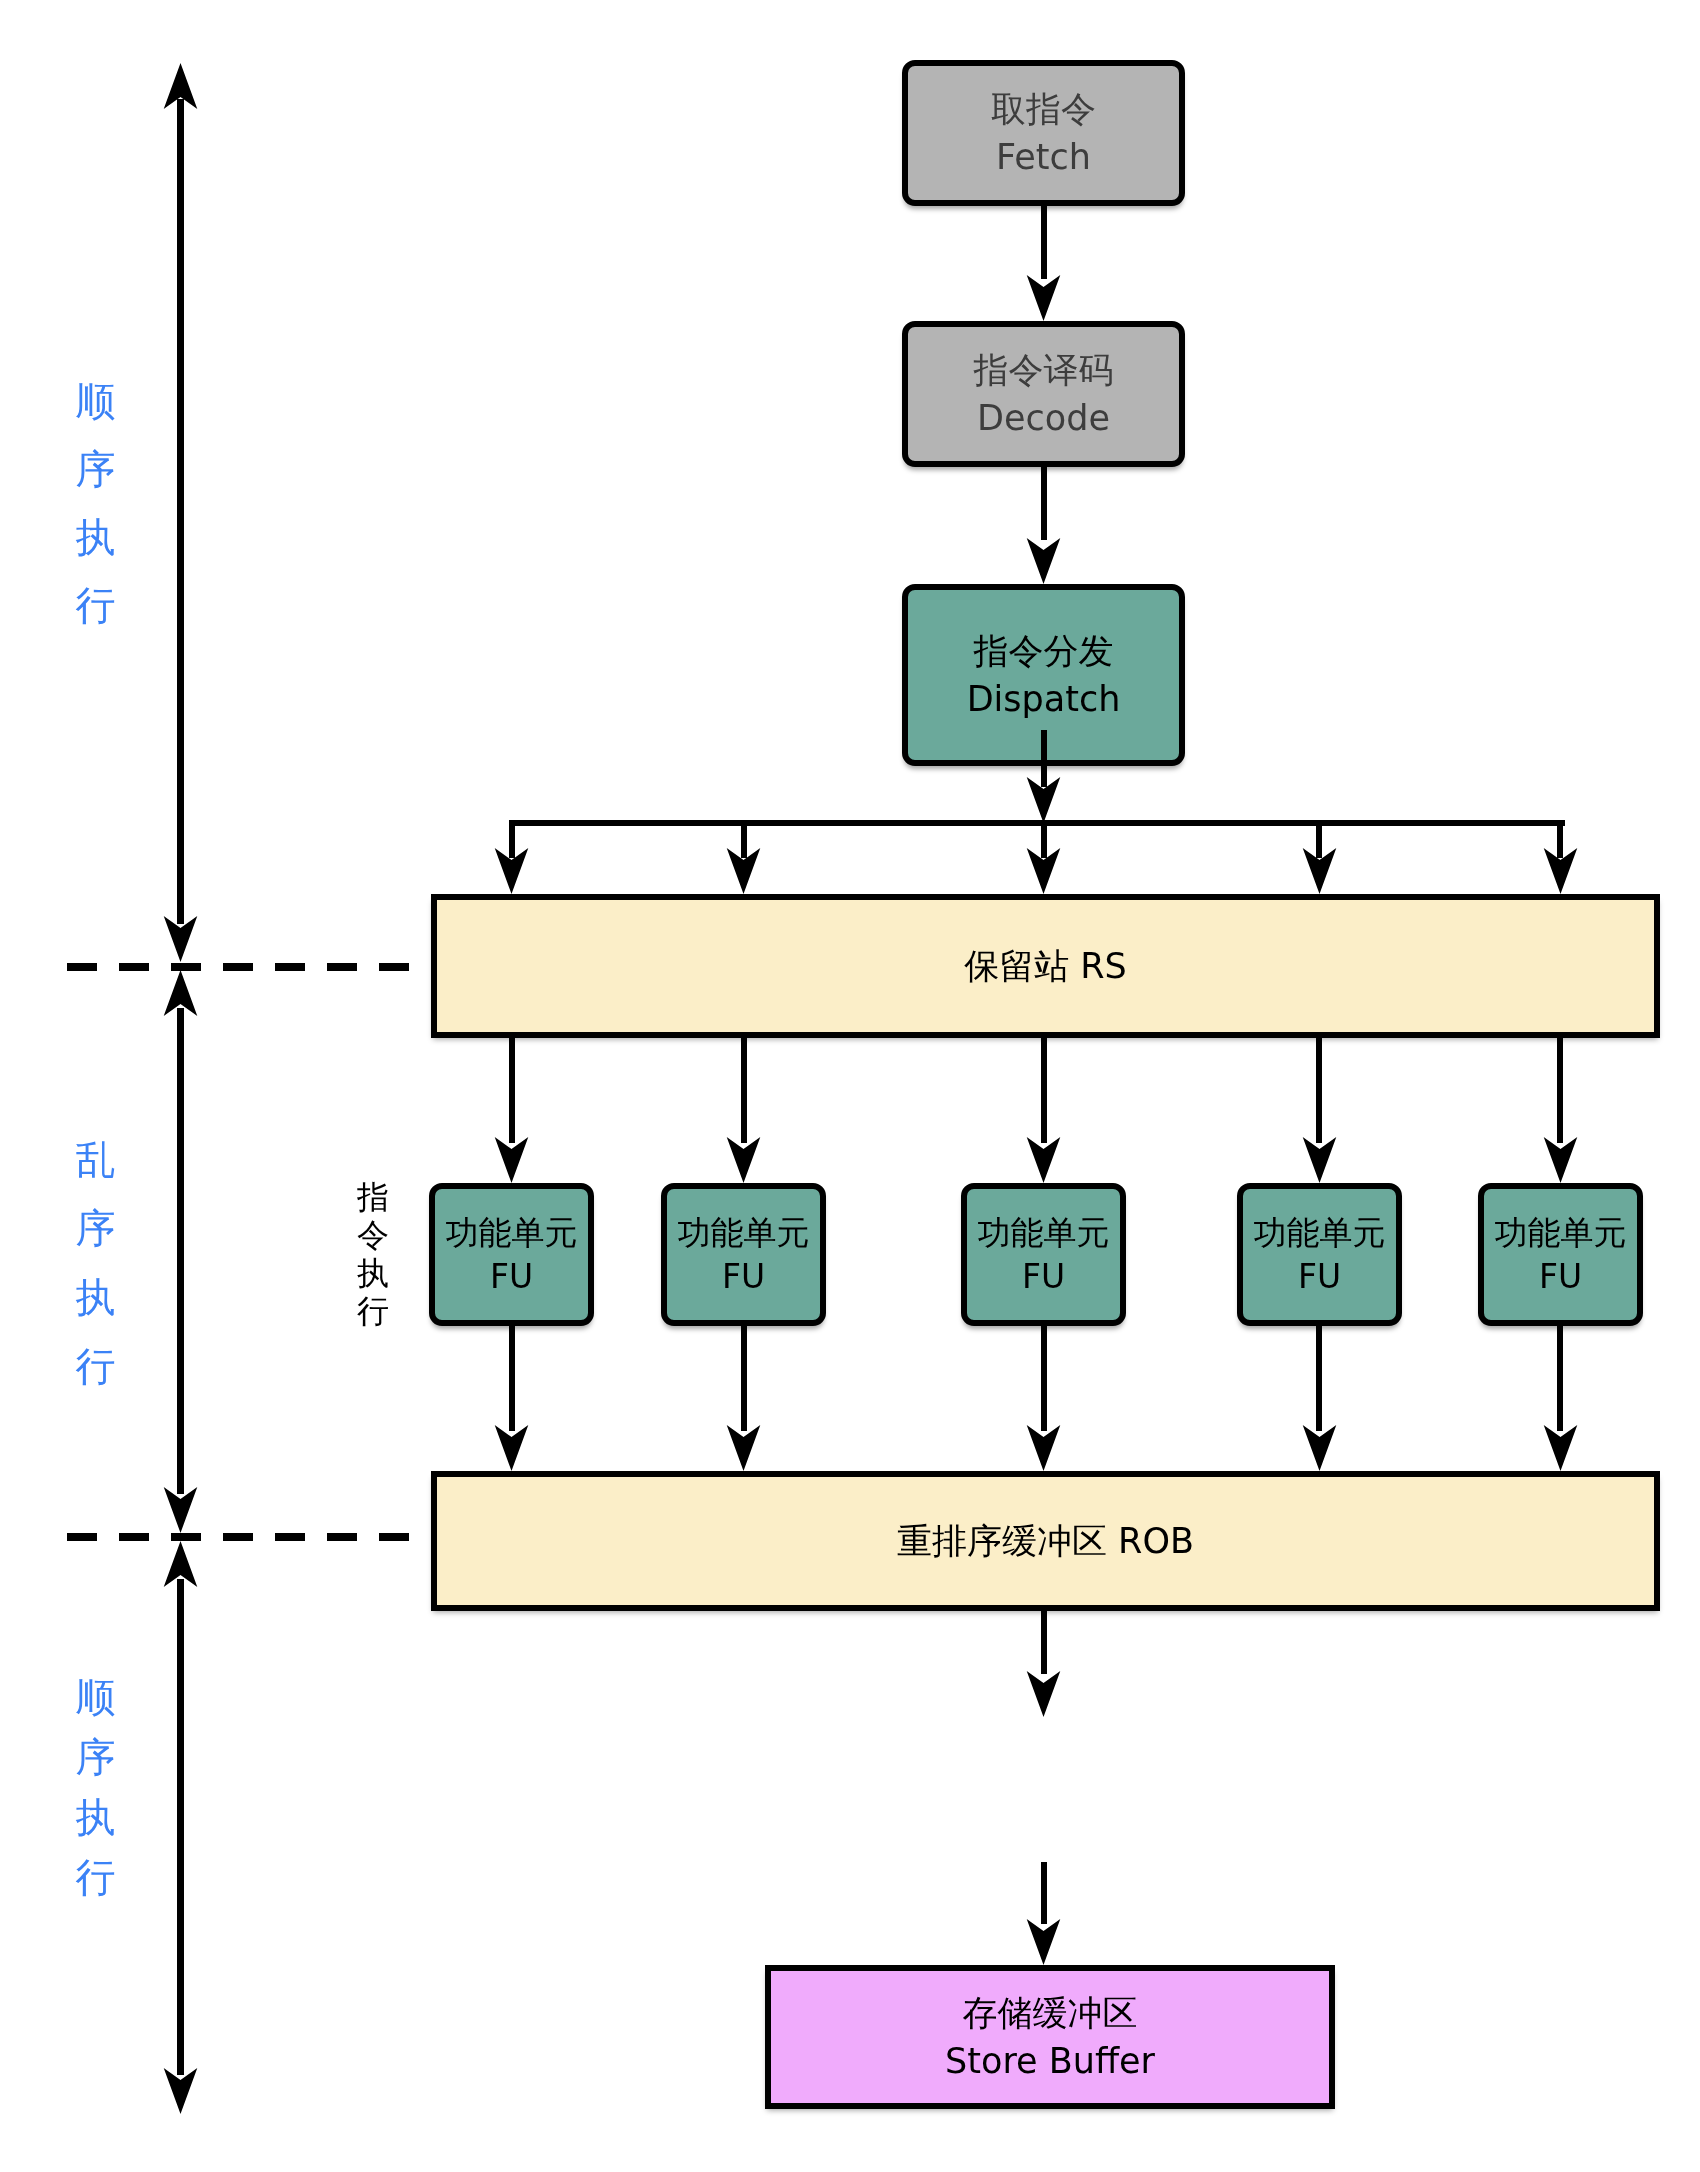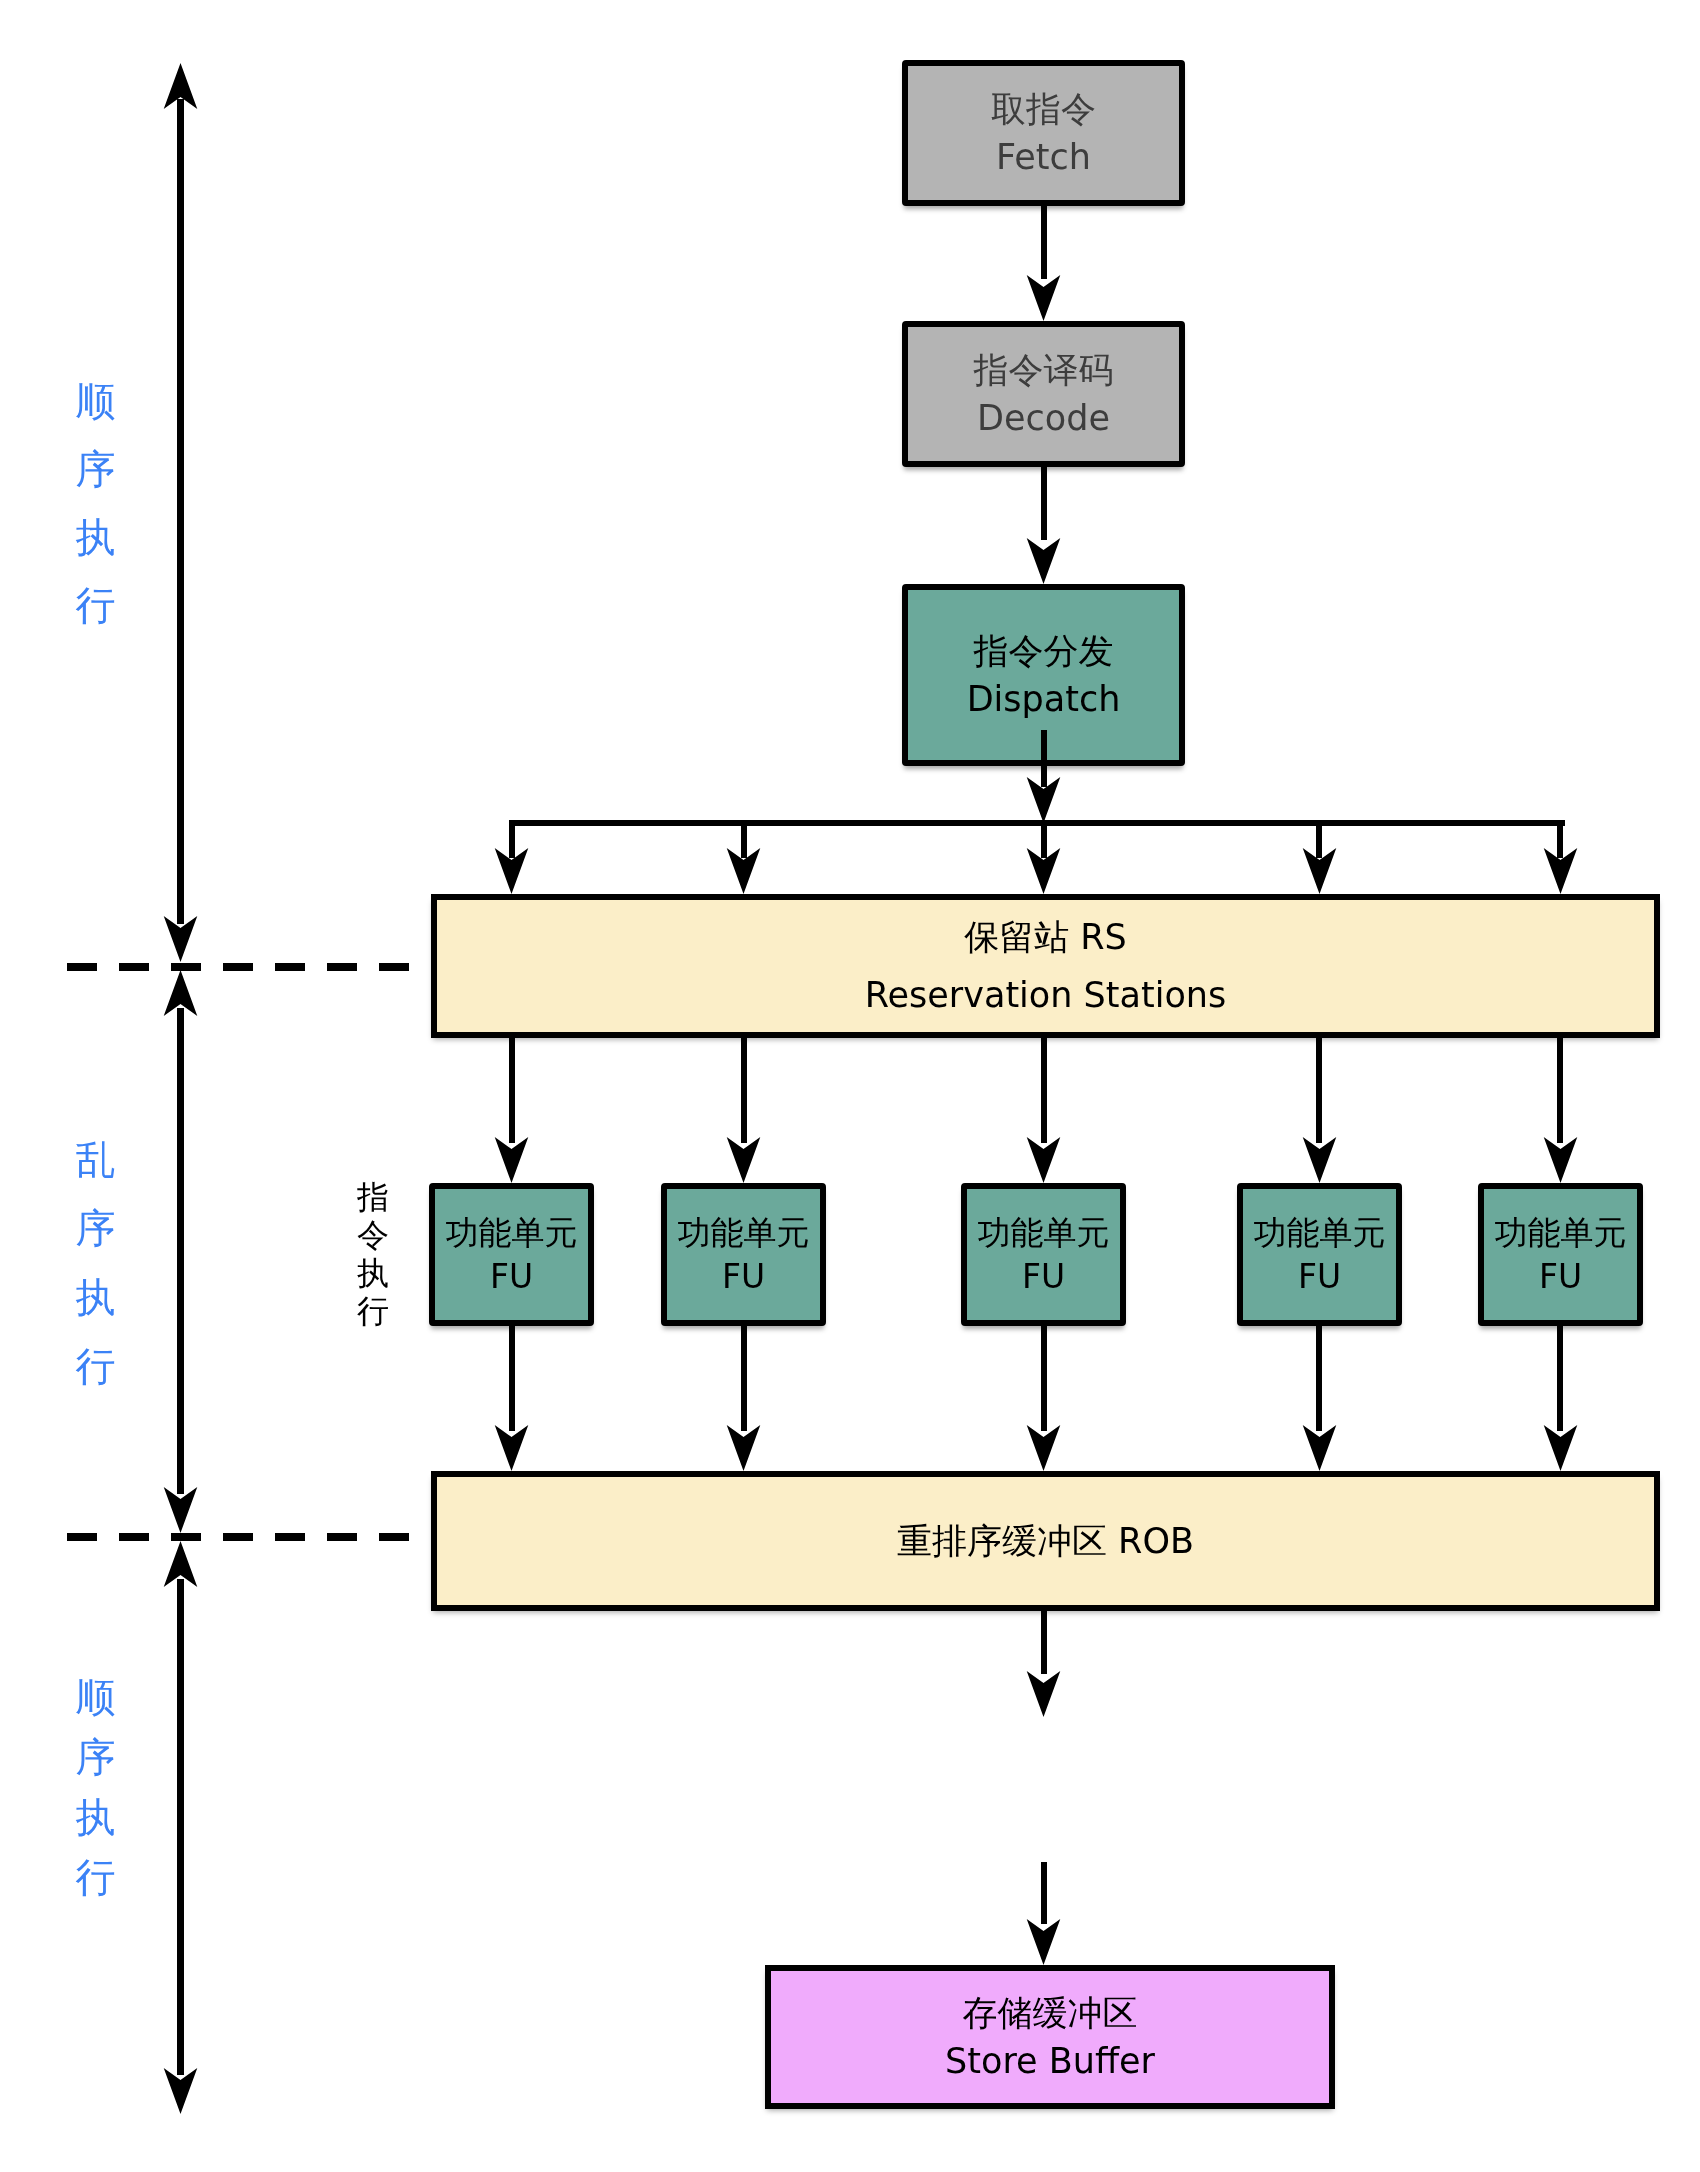--- a/index.html
+++ b/index.html
@@ -19,21 +19,21 @@
     display:flex;
     flex-direction:column;
     align-items:center;
     justify-content:center;
     text-align:center;
     font-size:35px;
     line-height:48px;
     color:#000;
     box-shadow:0 4.8px 5.6px -2.4px rgba(0,0,0,0.35);
   }
-  .rounded{border-radius:4px;}
+  .rounded{border-radius:13px;}
   .gray-text{color:#3d3d3d;}
   .zh,.en{display:block;white-space:nowrap;}
   
   .shaft{position:absolute;width:6.3px;background:#000;}
   .hline{position:absolute;height:6.3px;background:#000;}
   .ah{position:absolute;width:35px;height:46px;background:#000;}
   .ah-down{clip-path:polygon(50% 100%,2% 0%,50% 26%,98% 0%);}
   .ah-up{clip-path:polygon(50% 0%,98% 100%,50% 74%,2% 100%);}
   .dash{
     position:absolute;height:8px;
@@ -114,21 +114,20 @@
   <div class="ah ah-down" style="left:726px;top:848px;"></div>
   <div class="shaft" style="left:1041px;top:823px;height:35px;"></div>
   <div class="ah ah-down" style="left:1026px;top:848px;"></div>
   <div class="shaft" style="left:1316px;top:823px;height:35px;"></div>
   <div class="ah ah-down" style="left:1302px;top:848px;"></div>
   <div class="shaft" style="left:1557px;top:823px;height:35px;"></div>
   <div class="ah ah-down" style="left:1543px;top:848px;"></div>
 
   <div class="node" style="left: 431px; top: 894px; width: 1229px; height: 144px; background: rgb(251, 238, 200); gap: 10px;">
     <span class="zh">保留站 RS</span>
-    <span class="en">Reservation Stations</span>
   </div>
 
   <div class="shaft" style="left:509px;top:1038px;height:105px;"></div>
   <div class="ah ah-down" style="left:494px;top:1137px;"></div>
   <div class="shaft" style="left:741px;top:1038px;height:105px;"></div>
   <div class="ah ah-down" style="left:726px;top:1137px;"></div>
   <div class="shaft" style="left:1041px;top:1038px;height:105px;"></div>
   <div class="ah ah-down" style="left:1026px;top:1137px;"></div>
   <div class="shaft" style="left:1316px;top:1038px;height:105px;"></div>
   <div class="ah ah-down" style="left:1302px;top:1137px;"></div>

